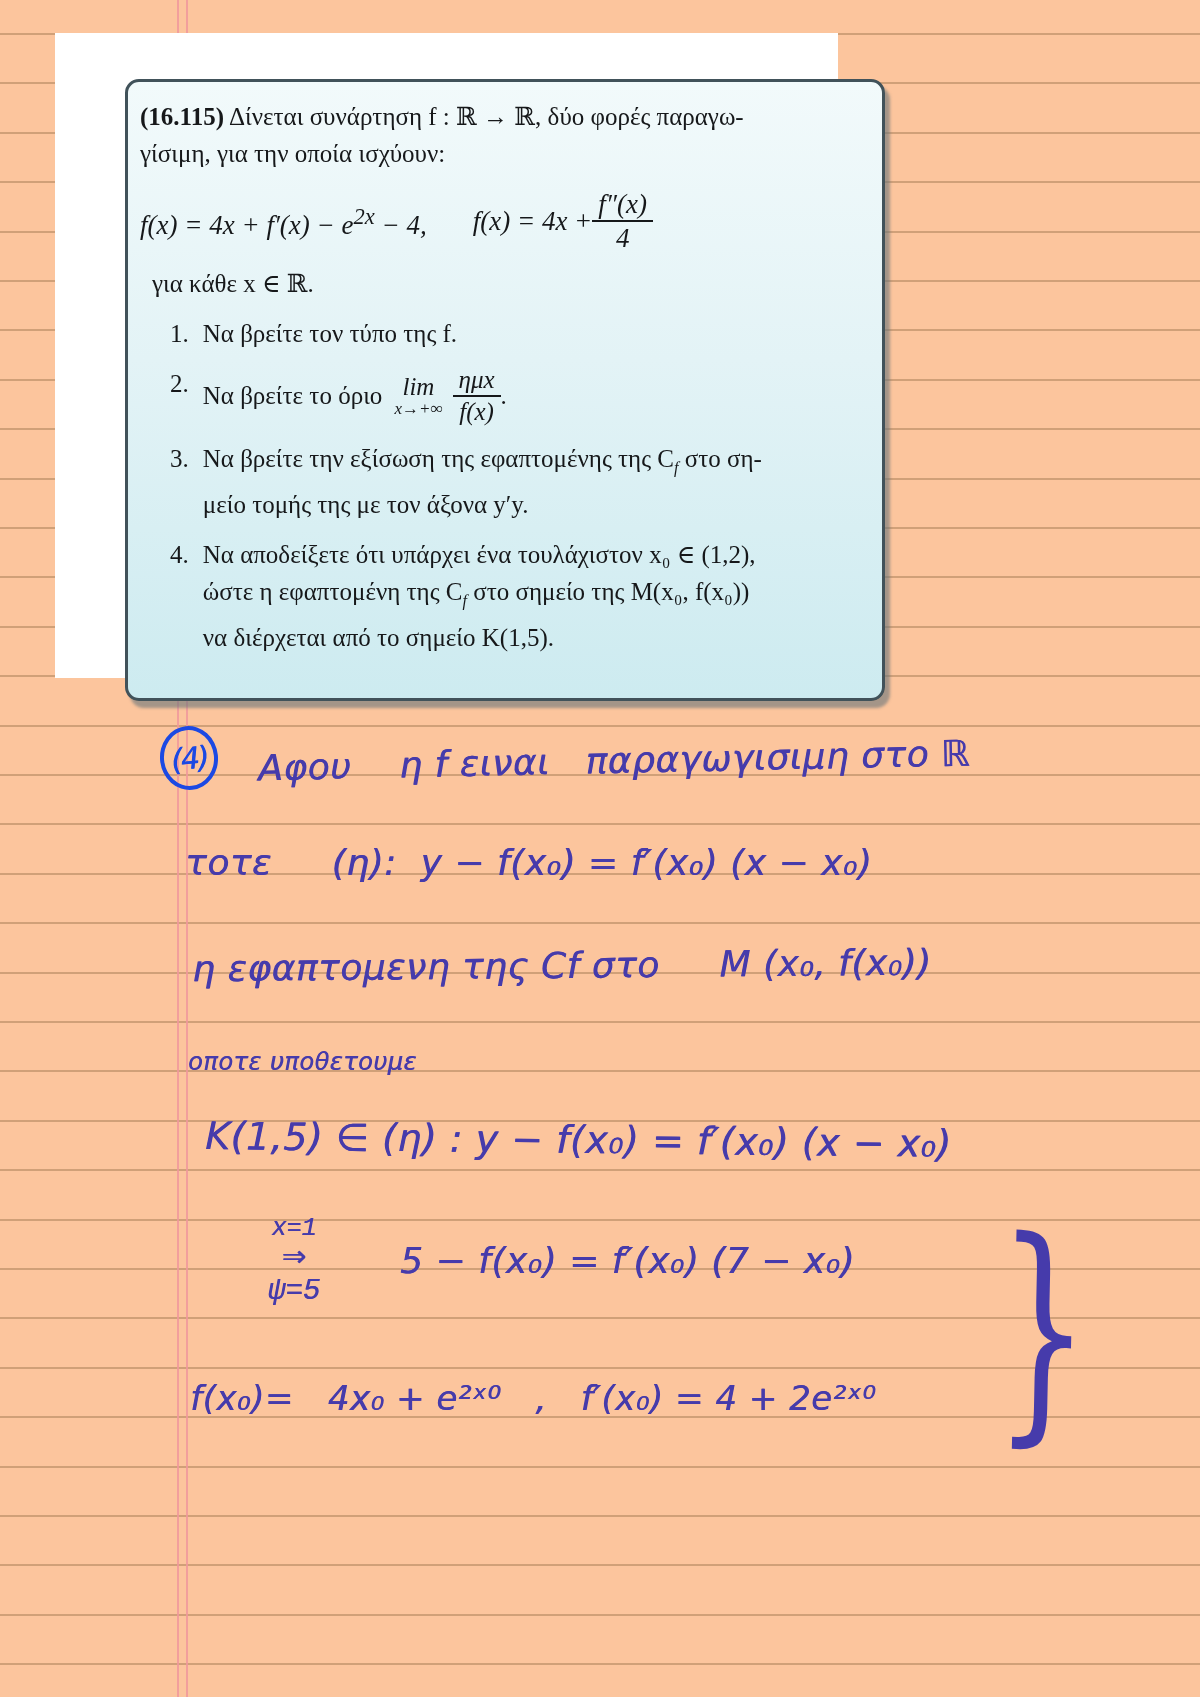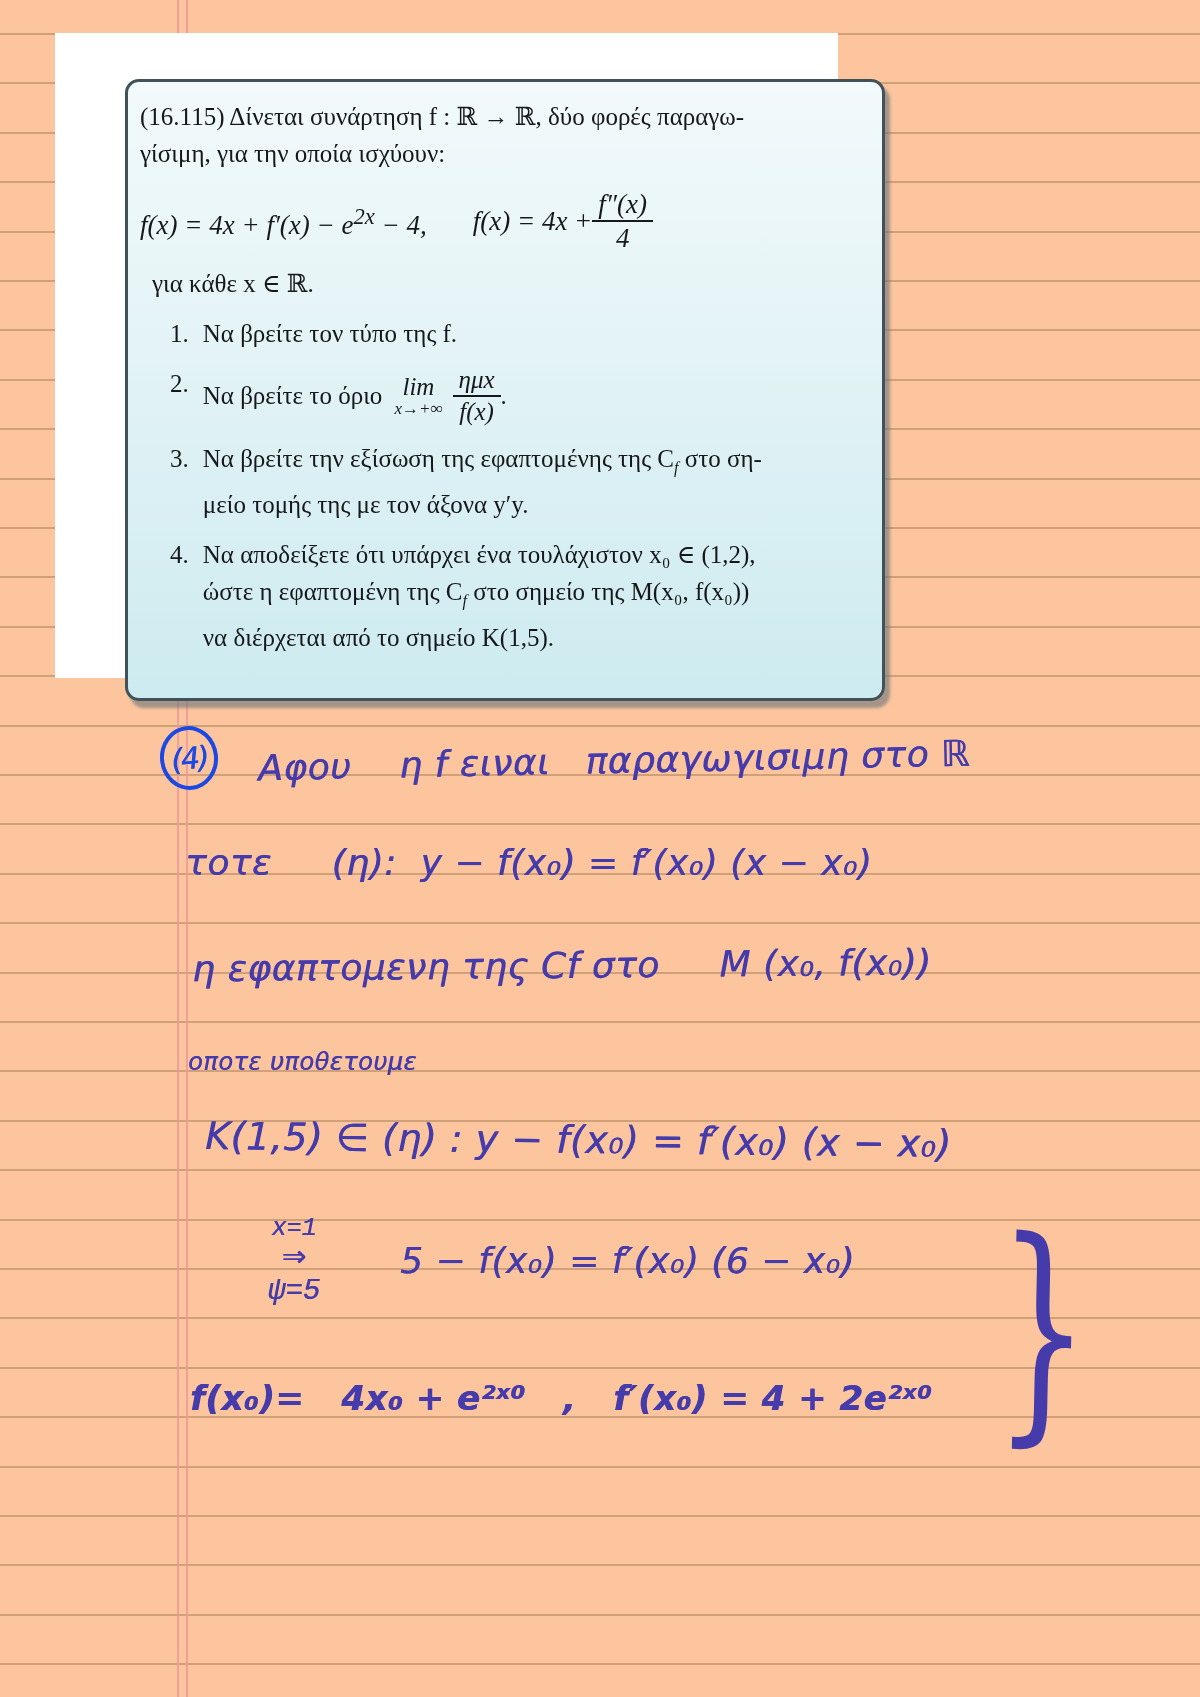--- a/index.html
+++ b/index.html
@@ -10,21 +10,21 @@
   .margin-line{position:absolute;top:0;bottom:0;width:2px;background:#f0989c;opacity:.85;}
   .ml1{left:177px}.ml2{left:186px}
 
   
   .scan{position:absolute;left:55px;top:33px;width:783px;height:645px;background:#ffffff;}
   .card{position:absolute;left:70px;top:46px;width:760px;height:622px;box-sizing:border-box;
         border:3px solid #41525a;border-radius:14px;
         background:linear-gradient(180deg,#f2fafb 0%,#e3f3f6 45%,#cdebf0 100%);
         box-shadow:5px 7px 3px rgba(105,117,122,.6);
         padding:16px 8px 0 12px;color:#16181a;font-size:25px;line-height:37px;}
-  .bold{font-weight:normal;}
+  .bold{font-weight:bold;}
   .it{font-style:italic;}
   .eqrow{display:flex;justify-content:flex-start;align-items:center;gap:46px;
          margin:16px 0 6px;font-size:27px;font-style:italic;}
   .frac{display:inline-flex;flex-direction:column;align-items:center;line-height:1.2;vertical-align:middle;}
   .frac .num{border-bottom:2px solid #16181a;padding:0 6px;text-align:center;}
   .domain-line{margin-top:10px;margin-left:12px;}
   .item{display:flex;margin-left:30px;margin-top:13px;}
   .item .no{flex:none;margin-right:14px;}
   .itemflex{display:flex;align-items:center;}
   .limwrap{display:inline-flex;flex-direction:column;align-items:center;line-height:1.05;margin:0 10px 0 12px;font-style:italic;}
@@ -34,21 +34,21 @@
   
   .hw{position:absolute;white-space:pre;color:#463bab;
       font-family:"DejaVu Sans",sans-serif;font-style:italic;letter-spacing:.5px;
       text-shadow:.6px 0 0 currentColor;}
   .hw1{left:258px;top:740px;font-size:36px;transform:rotate(-1.2deg);}
   .hw2{left:185px;top:842px;font-size:36px;}
   .hw3{left:192px;top:945px;font-size:36px;transform:rotate(-.5deg);}
   .hw4{left:188px;top:1048px;font-size:24px;}
   .hw5{left:205px;top:1118px;font-size:38px;transform:rotate(.6deg);}
   .hw6{left:400px;top:1240px;font-size:36px;}
-  .hw7{left:190px;top:1378px;font-size:34px;font-weight:bold;}
+  .hw7{left:190px;top:1378px;font-size:34px;}
   .hw8{left:222px;top:1520px;font-size:37px;}
 
   .badge{position:absolute;left:160px;top:726px;width:58px;height:64px;box-sizing:border-box;
          border:4px solid #1c49e3;border-radius:50%;color:#1c49e3;
          display:flex;align-items:center;justify-content:center;font-size:30px;
          font-family:"DejaVu Sans",sans-serif;font-style:italic;transform:rotate(-6deg);
          text-shadow:.5px 0 0 currentColor;letter-spacing:-2px;}
 
   .cond{position:absolute;left:268px;top:1216px;display:flex;flex-direction:column;align-items:center;
         color:#463bab;font-family:Liberation Mono, monospace;font-style:italic;line-height:1;
@@ -138,16 +138,16 @@
   <div class="hw hw2">τοτε     (η):  y − f(x₀) = f′(x₀) (x − x₀)</div>
   <div class="hw hw3">η εφαπτομενη της Cf στο     M (x₀, f(x₀))</div>
   <div class="hw hw4">οποτε υποθετουμε</div>
   <div class="hw hw5">K(1,5) ∈ (η) : y − f(x₀) = f′(x₀) (x − x₀)</div>
 
   <div class="cond">
     <span class="ct">x=1</span>
     <span class="ca">⇒</span>
     <span class="cb">ψ=5</span>
   </div>
-  <div class="hw hw6">5 − f(x₀) = f′(x₀) (6 − x₀)</div>
+  <div class="hw hw6">5 − f(x₀) = f′(x₀) (7 − x₀)</div>
   <div class="hw hw7">f(x₀)=   4x₀ + e²ˣ⁰   ,   f′(x₀) = 4 + 2e²ˣ⁰</div>
   <div class="brace">}</div>
 </div>
 
 </body></html>

